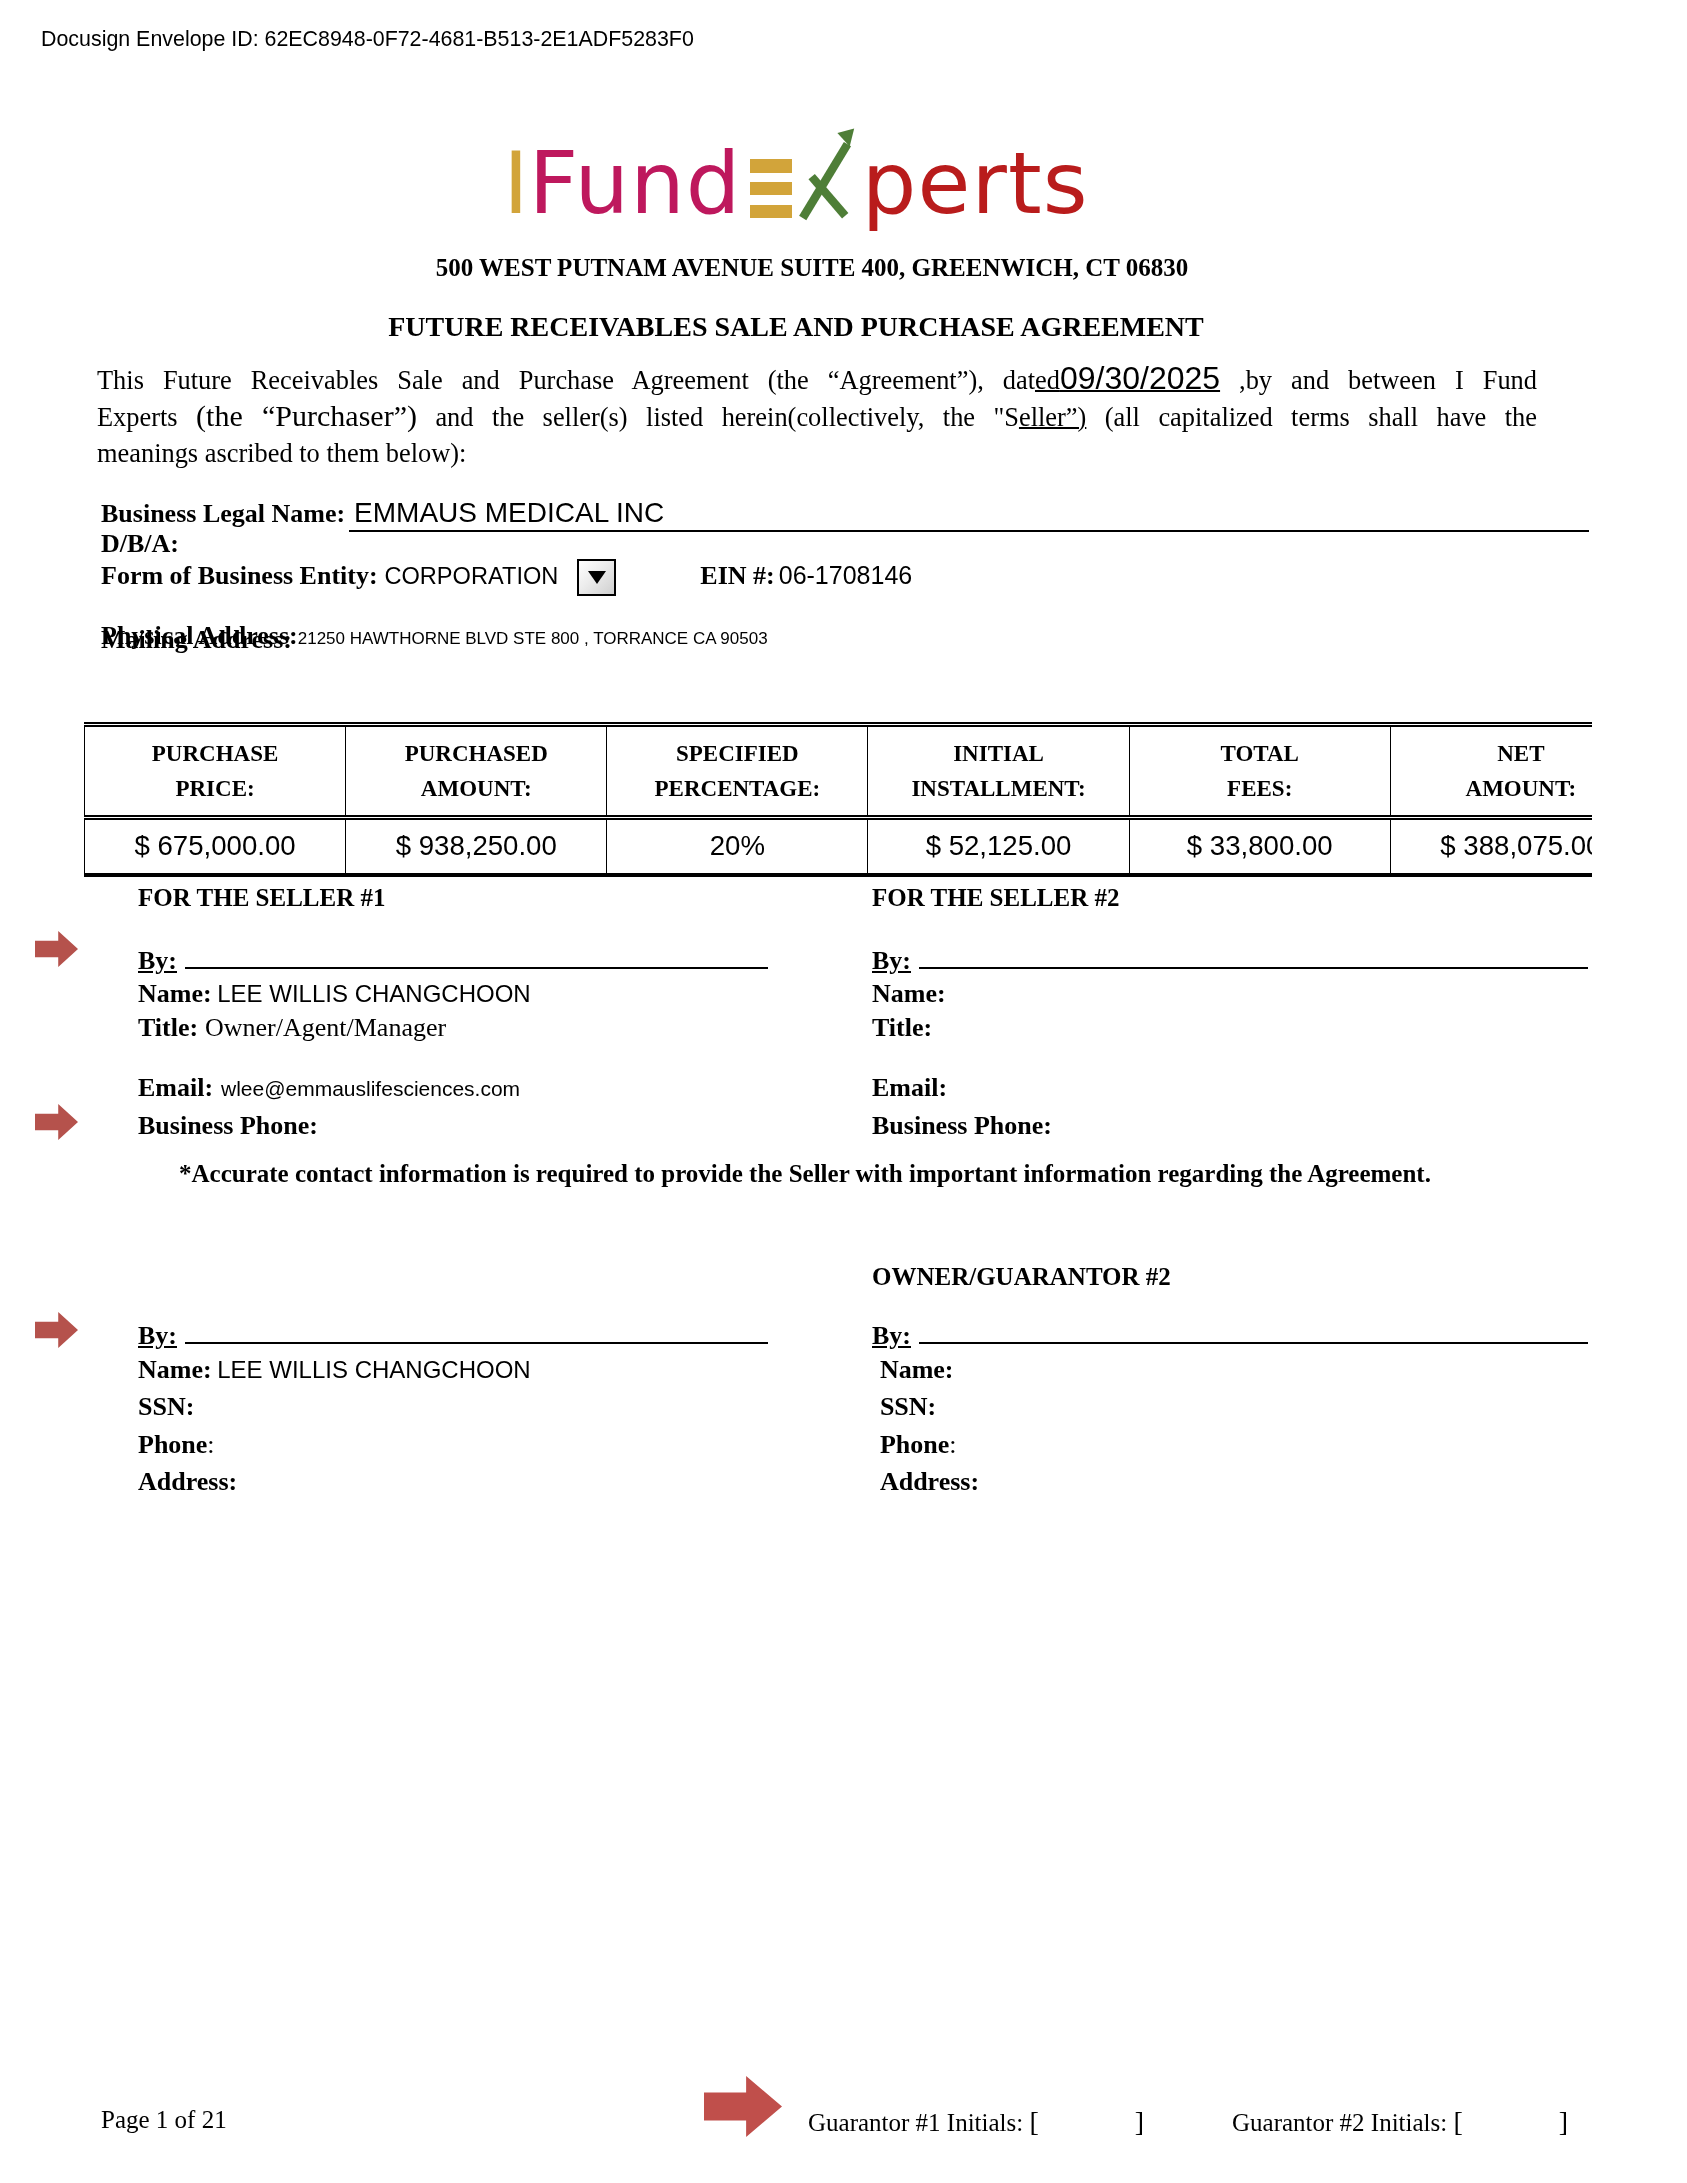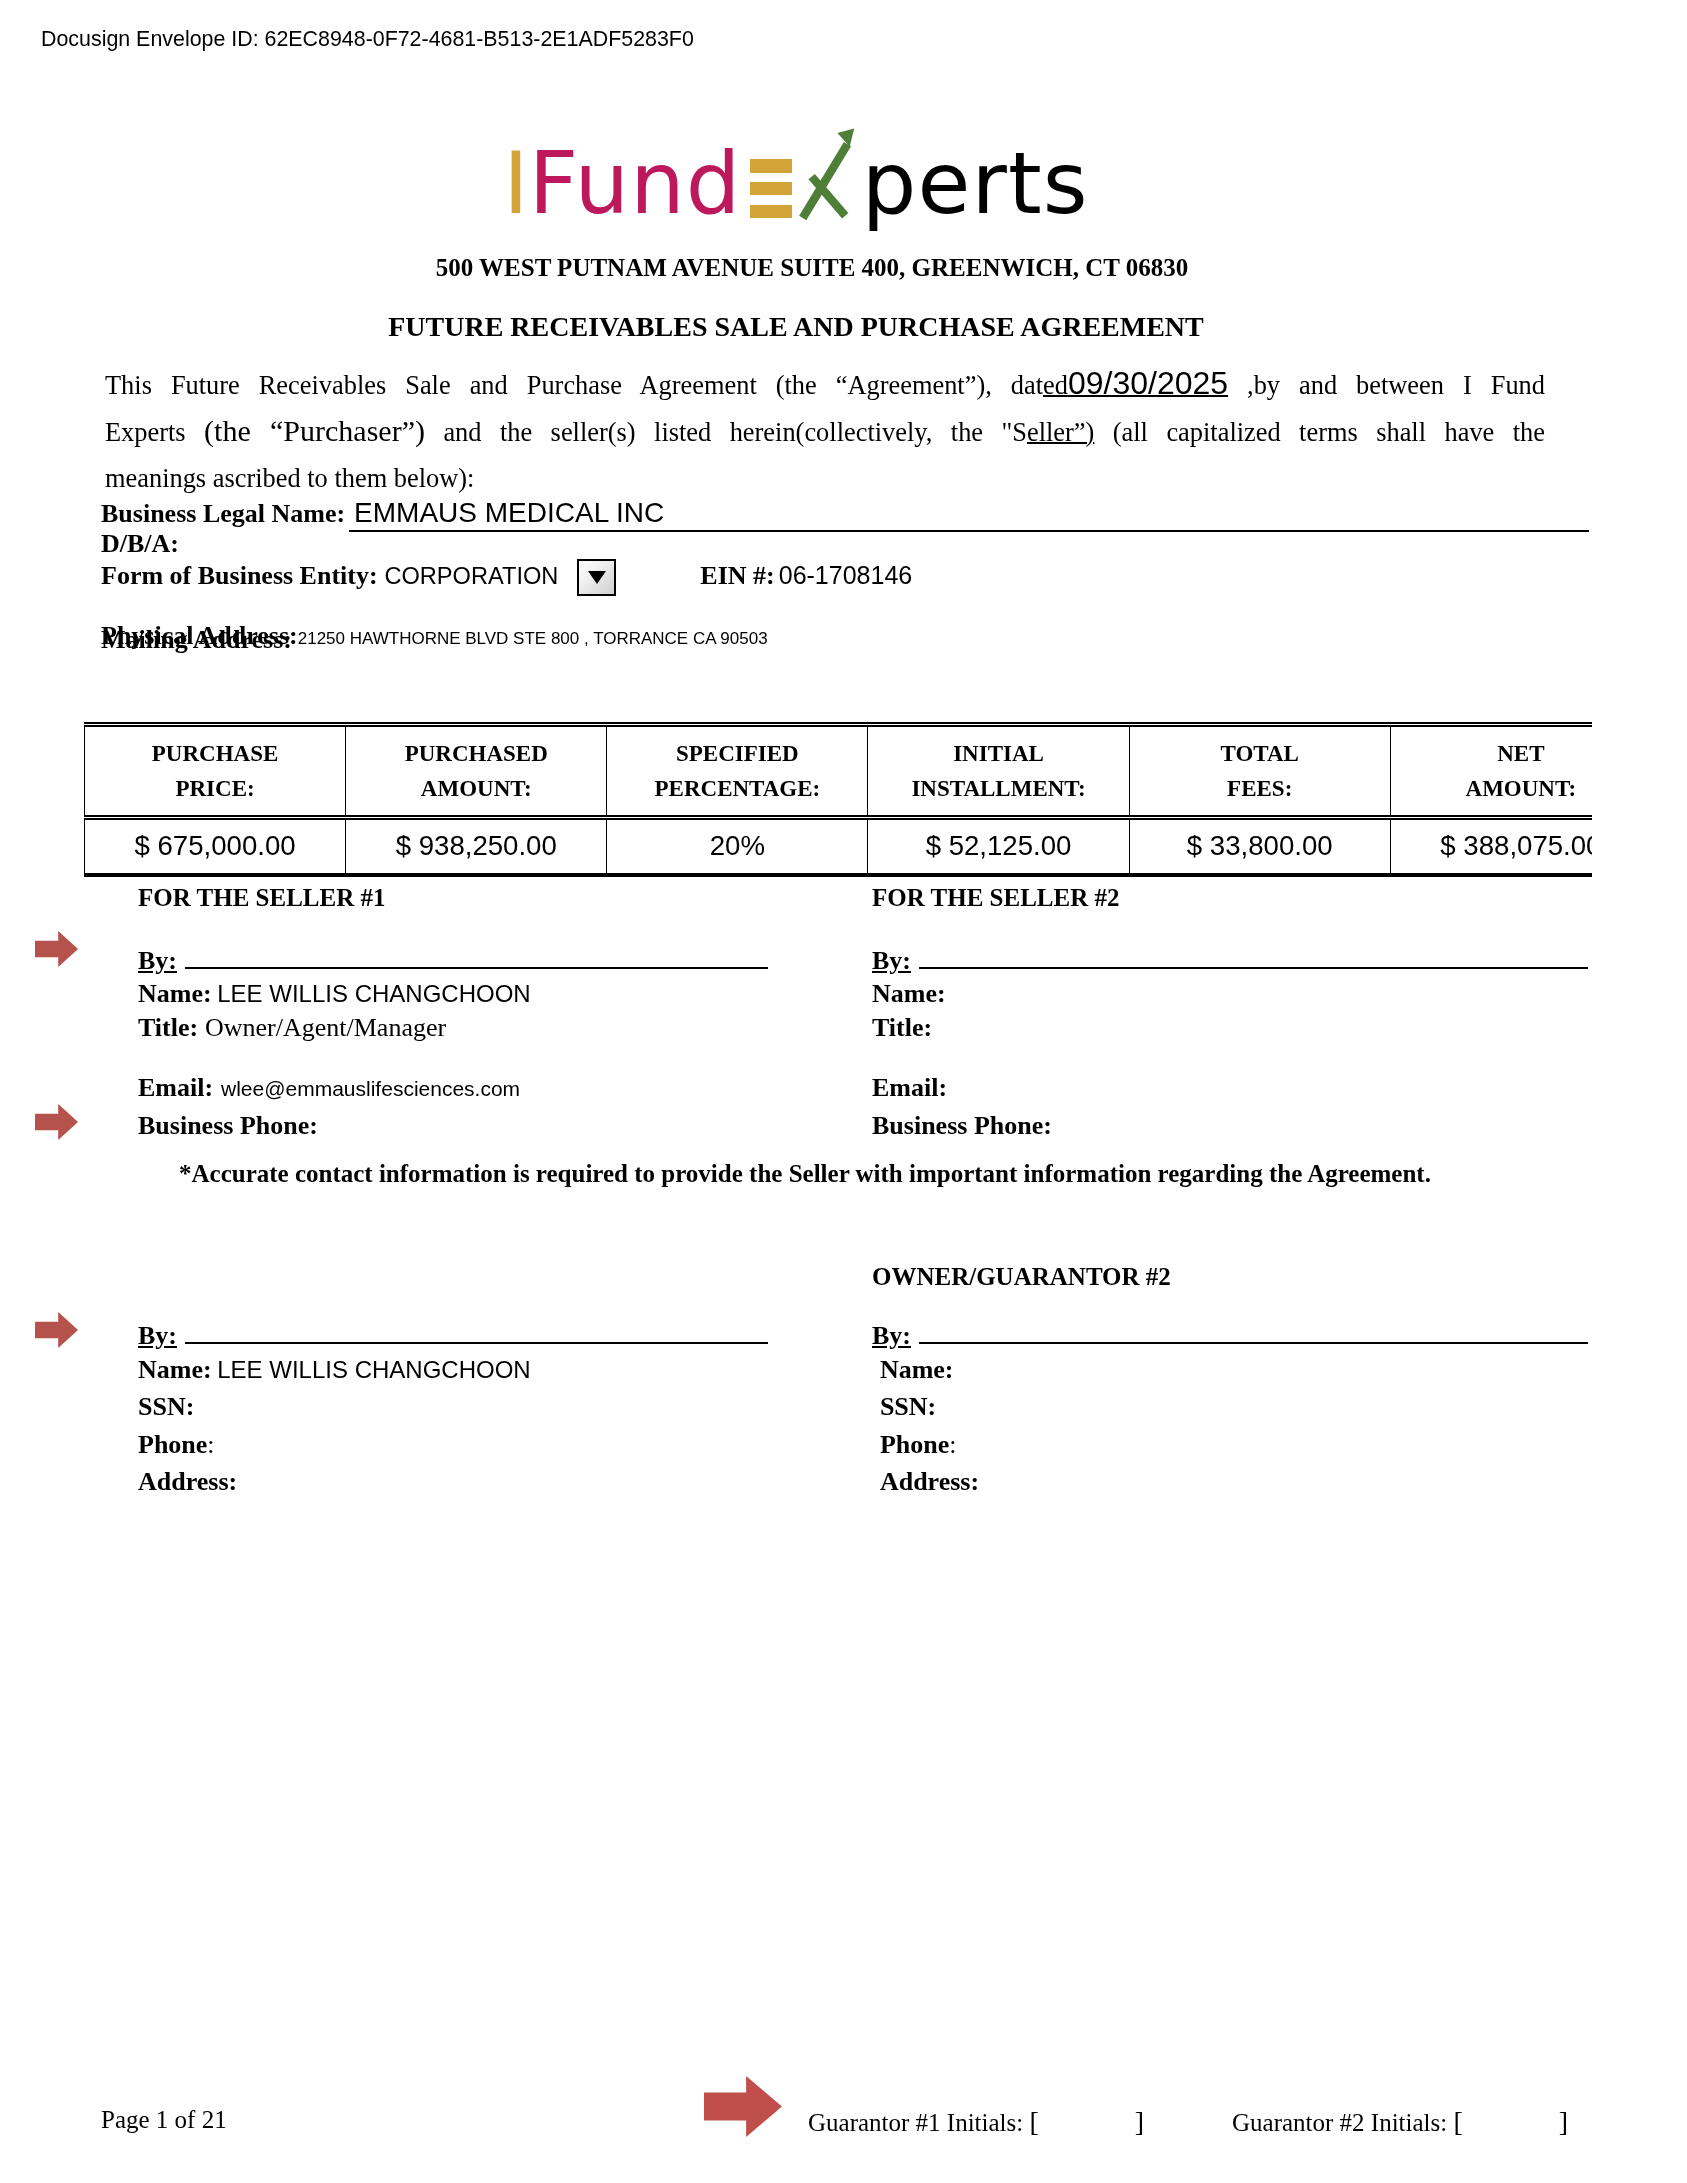--- a/index.html
+++ b/index.html
@@ -13,28 +13,28 @@
 
   
   .logo{left:0;right:0;top:125px;display:flex;justify-content:center;align-items:flex-end;
         height:101px;font-family:"DejaVu Sans",sans-serif;font-weight:400;}
   .logo .li{color:#D2A43A;font-size:86px;line-height:86px;}
   .logo .lf{color:#be185d;font-size:86px;line-height:86px;letter-spacing:1.1px;}
   .logo .le{display:inline-flex;flex-direction:column;justify-content:space-between;
             width:42px;height:59px;margin:0 3.4px 7.9px 9px;}
   .logo .le i{display:block;height:13.5px;background:#D2A43A;}
   .logo .lx{position:relative;width:66px;height:101px;}
-  .logo .lp{color:#000000;font-size:86px;line-height:86px;letter-spacing:1.1px;}
+  .logo .lp{color:#b91c1c;font-size:86px;line-height:86px;letter-spacing:1.1px;}
 
   
   .addr-line{left:0;right:0;top:254px;text-align:center;font-size:25px;font-weight:600;padding-left:32px;}
   .doc-title{left:0;right:0;top:311px;text-align:center;font-size:28px;font-weight:700;}
 
   
-  .para{left:97px;top:360px;width:1440px;font-size:26.4px;line-height:46px;margin-left:8px;}
+  .para{left:97px;top:360px;width:1440px;font-size:26.4px;line-height:36px;}
   .jline{text-align:justify;text-align-last:justify;}
   .lline{text-align:left;}
   .uline{text-decoration:underline;text-decoration-thickness:1.7px;}
   .date-fill{font-family:"Liberation Sans",sans-serif;font-size:32px;
              text-decoration:underline;text-decoration-thickness:2.3px;}
   .purchaser{font-size:30px;}
 
   
   .biz{left:101px;top:497px;width:1488px;font-size:26px;}
   .biz-row{height:32px;display:flex;align-items:baseline;white-space:nowrap;}

